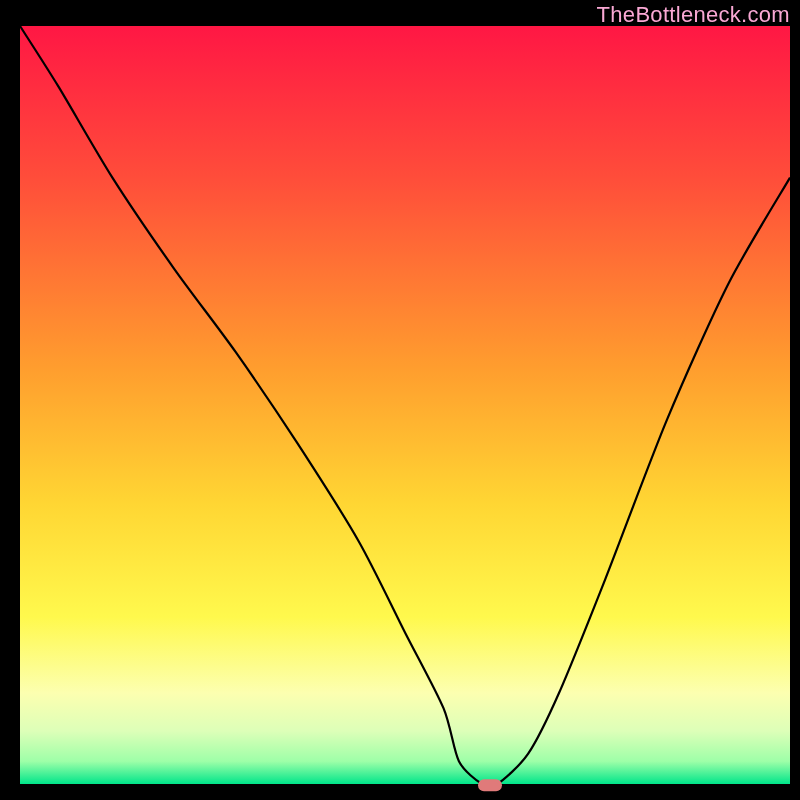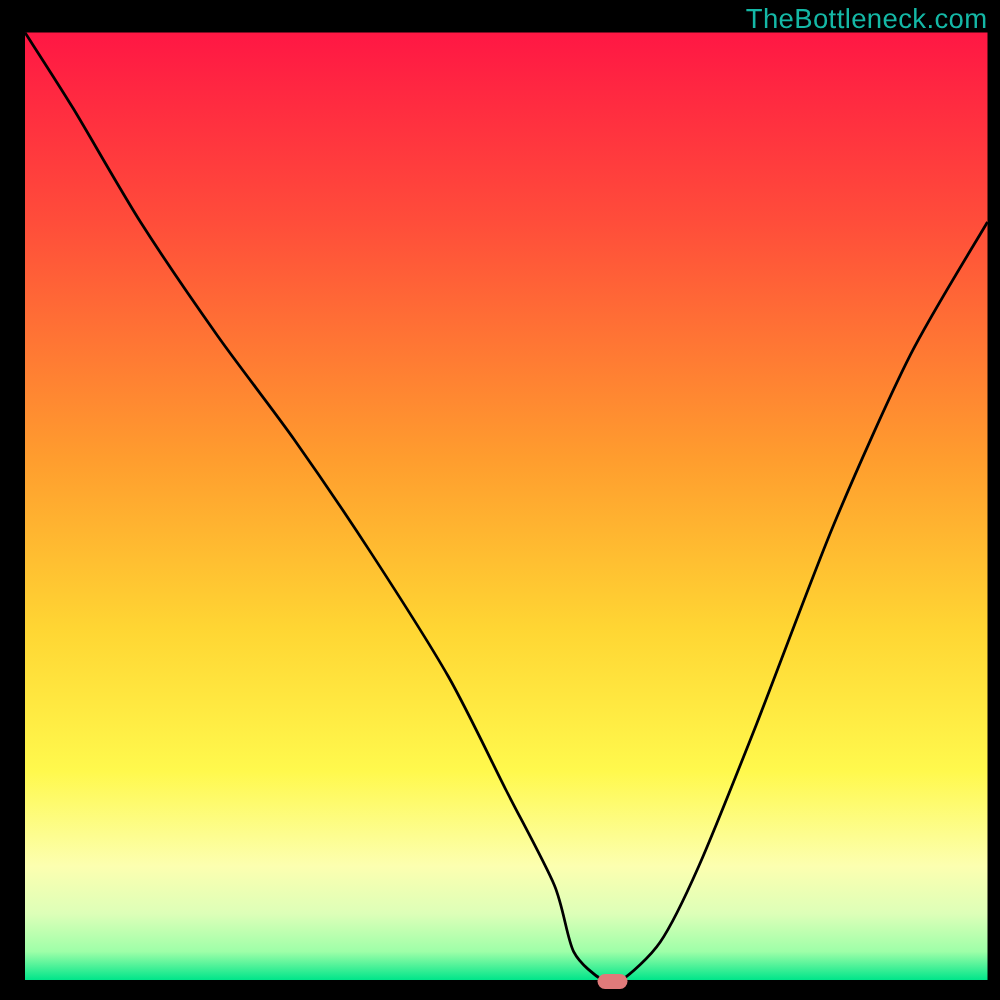--- a/index.html
+++ b/index.html
@@ -14,21 +14,21 @@
   .frame {
     position: relative;
     width: 800px;
     height: 800px;
     background: #000;
   }
   .watermark {
     position: absolute;
     top: 2px;
     right: 10px;
-    color: #14b8a6;
+    color: #f9a8d4;
     font-size: 22px;
     font-weight: 500;
     letter-spacing: 0.3px;
     z-index: 10;
     user-select: none;
   }
   svg.plot {
     position: absolute;
     left: 0;
     top: 0;

